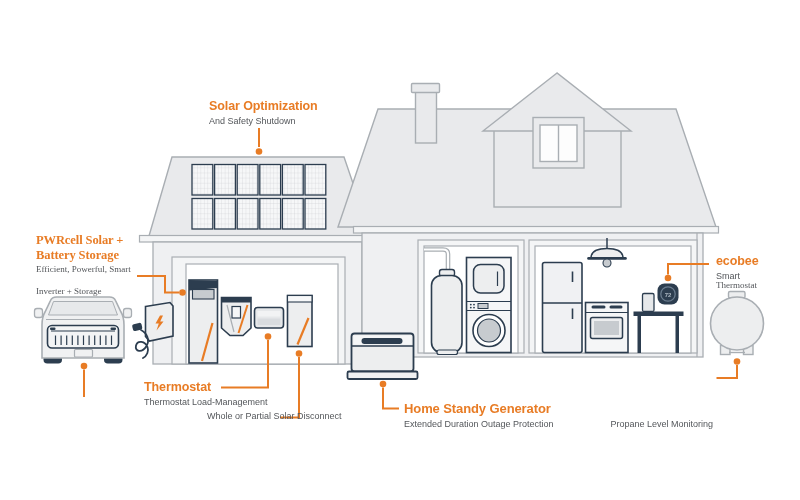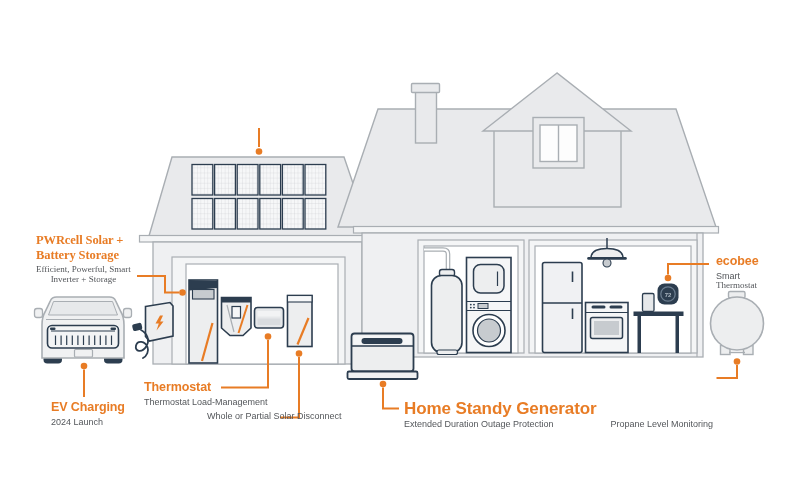--- a/index.html
+++ b/index.html
@@ -227,44 +227,44 @@
     <circle cx="182.5" cy="292.5" r="3.3"></circle>
     <circle cx="84" cy="366" r="3.3"></circle>
     <circle cx="268" cy="336.5" r="3.3"></circle>
     <circle cx="299" cy="353.5" r="3.3"></circle>
     <circle cx="383" cy="384" r="3.3"></circle>
     <circle cx="668" cy="278" r="3.3"></circle>
     <circle cx="737" cy="361.5" r="3.3"></circle>
   </g>
 </svg>
 
+<div class="callout" style="left:209px;top:99px;">
+  <div class="title">Solar Optimization</div>
+  <div class="sub">And Safety Shutdown</div>
+</div>
 
 <div class="callout" style="left:36px;top:233px;font-family:Liberation Serif, serif;">
   <div class="title">PWRcell Solar +</div>
   <div class="title">Battery Storage</div>
   <div class="sub">Efficient, Powerful, Smart</div>
-  <div class="sub" style="margin-top:0;text-align:center;">Inverter + Storage</div>
-</div>
-
-<div class="callout" style="left:51px;top:400px;">
-  <div class="title">EV Charging</div>
-  <div class="sub">2024 Launch</div>
-</div>
+  <div class="sub" style="margin-top:12px;">Inverter + Storage</div>
+</div>
+
 
 <div class="callout" style="left:144px;top:380px;">
   <div class="title">Thermostat</div>
   <div class="sub">Thermostat Load-Management</div>
 </div>
 
 <div class="callout" style="left:207px;top:409px;">
   <div class="sub">Whole or Partial Solar Disconnect</div>
 </div>
 
 <div class="callout" style="left:404px;top:402px;">
-  <div class="title" style="font-size:17px;">Home Standy Generator</div>
+  <div class="title" style="font-size:13px;">Home Standy Generator</div>
   <div class="sub">Extended Duration Outage Protection</div>
 </div>
 
 <div class="callout" style="left:716px;top:254px;">
   <div class="title">ecobee</div>
   <div class="sub">Smart</div>
   <div class="sub" style="margin-top:0;font-family:Liberation Serif, serif;">Thermostat</div>
 </div>
 
 <div class="plain-label" style="left:600px;top:373px;width:113px;text-align:right;margin-top:47px;">Propane Level Monitoring</div>

